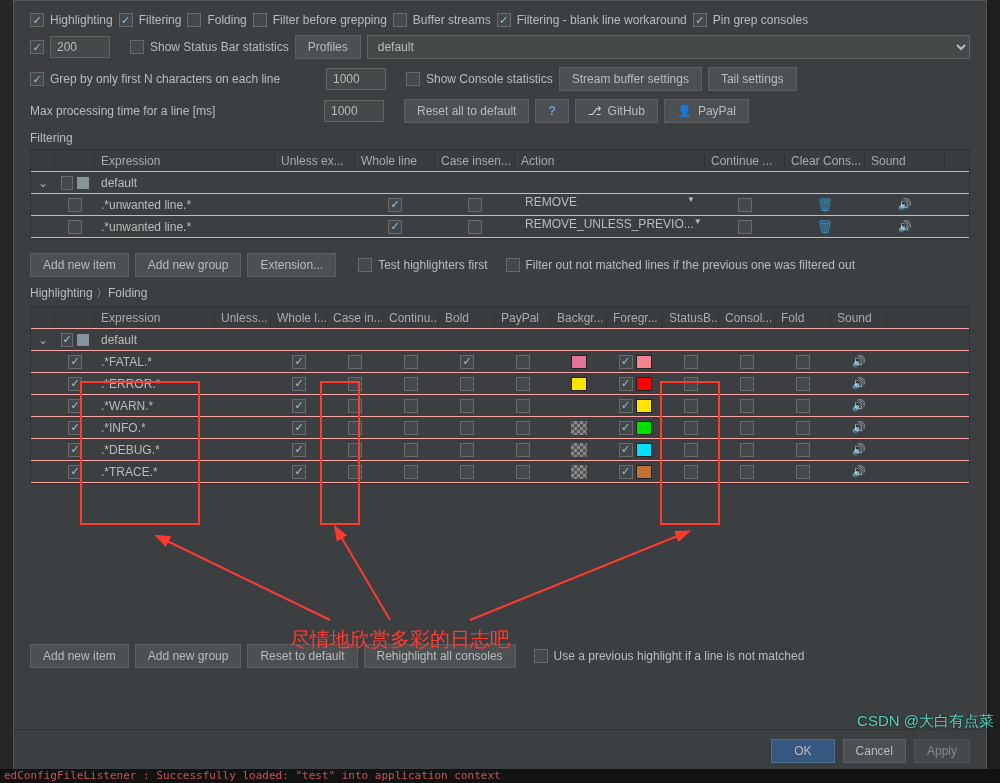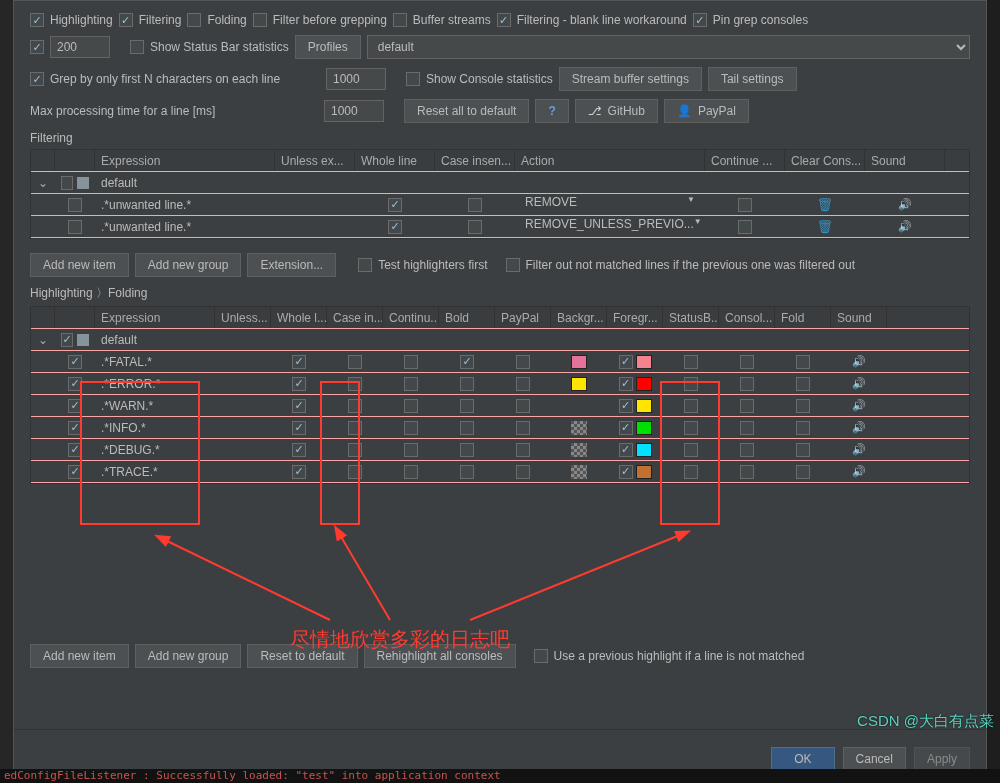--- a/index.html
+++ b/index.html
@@ -27,21 +27,21 @@
 .checker{width:16px;height:14px;background-image:repeating-conic-gradient(#888 0 25%,#555 0 50%);background-size:6px 6px}
 .sound-icon{color:#bbb;font-size:11px}
 .trash-icon{color:#3592c4;font-size:13px}
 .folder-icon{width:14px;height:12px;background:#87939a;display:inline-block}
 .expand{color:#aaa;cursor:pointer;width:12px;text-align:center}
 .dropdown{background:#3c3f41;border:none;color:#bbb;height:20px;width:100%;display:flex;justify-content:space-between;padding:0 4px}
 .dropdown .arrow{font-size:8px}
 .hilite-box{border:2px solid #ff3b30;position:absolute;pointer-events:none}
 .anno-arrow{position:absolute;pointer-events:none}
 .anno-text{position:absolute;color:#ff3b30;font-size:20px;font-weight:500}
-.footer{height:42px;border-top:1px solid #323232;display:flex;align-items:flex-end;justify-content:flex-end;gap:8px;padding:0 16px;background:#3c3f41}
+.footer{height:42px;border-top:1px solid #323232;display:flex;align-items:center;justify-content:flex-end;gap:8px;padding:0 16px;background:#3c3f41}
 .btn.primary{background:#365880;border-color:#4c708c;color:#fff;padding:0 22px}
 .btn.disabled{opacity:.6}
 .watermark{position:absolute;right:6px;bottom:52px;color:#5eead4;font-size:15px;opacity:.85;text-shadow:0 0 2px #000}
 .hl-table .trow{background:#3c3f41}
 select.combo{background:#45494a;border:1px solid #646464;color:#bbb;height:24px;padding:0 6px}
 .wide{flex:1}
 .qicon{color:#6a9fd6;font-weight:bold}
 .ghicon{color:#d0d0d0}
 .ppicon{color:#d0d0d0}
 .bg-strip{position:absolute;left:0;top:0;width:13px;height:783px;background:#262626}

